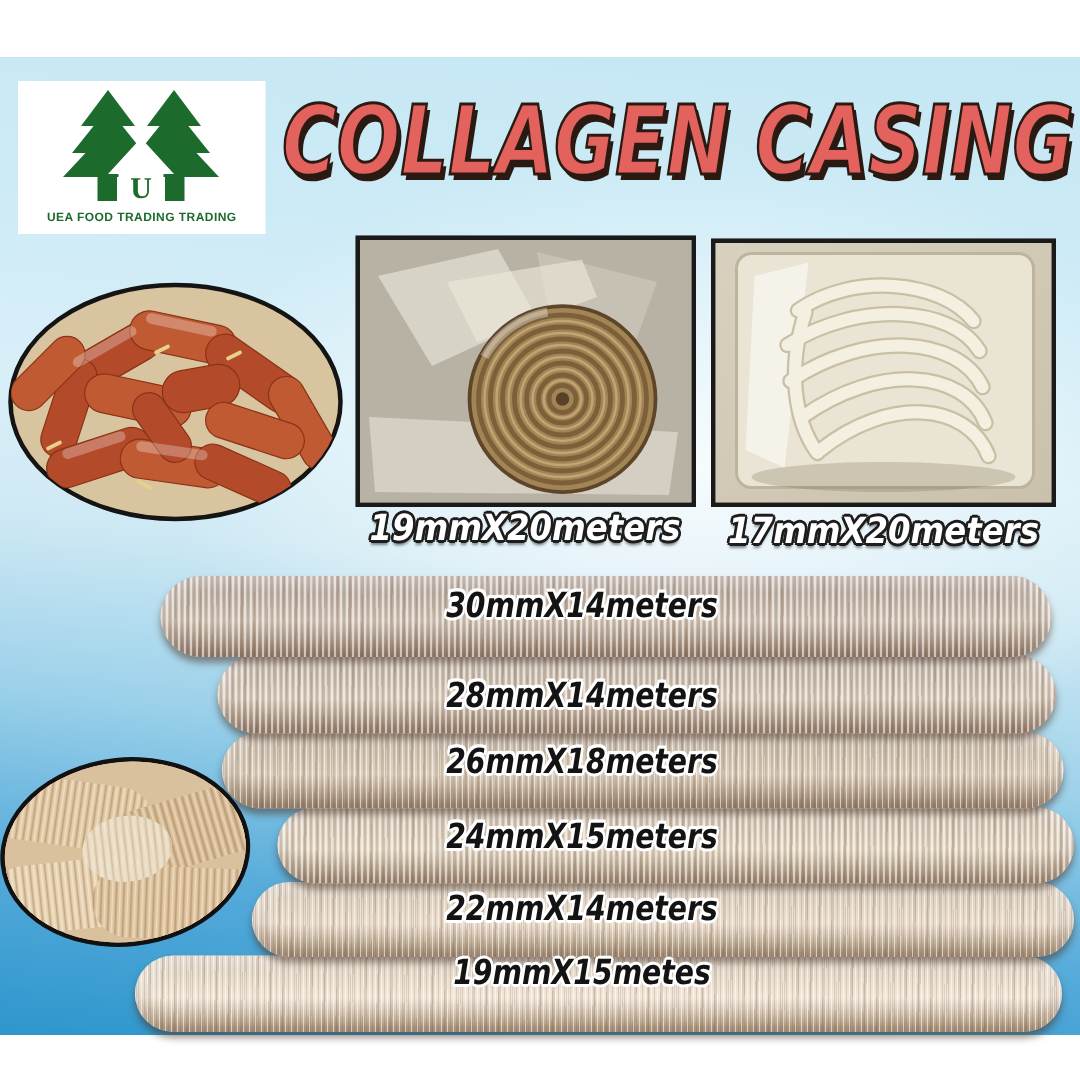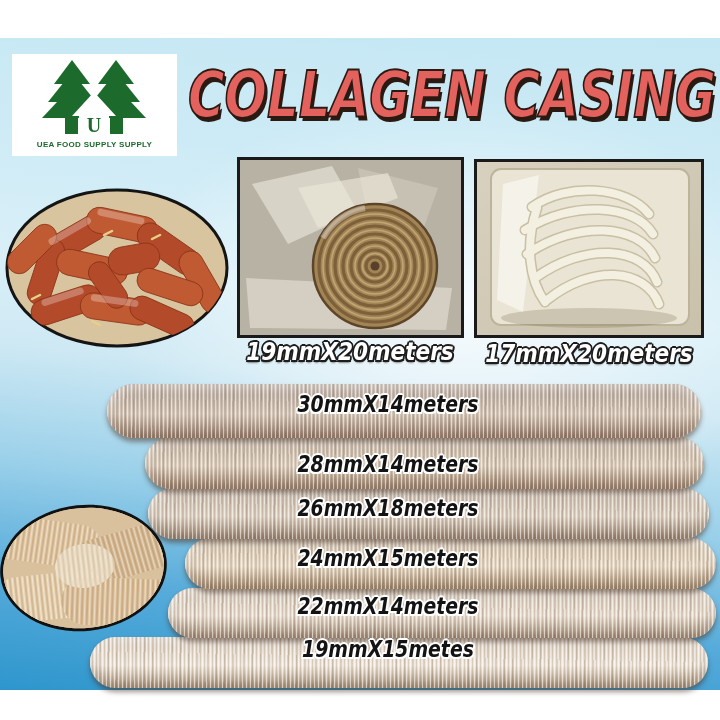--- a/index.html
+++ b/index.html
@@ -82,21 +82,21 @@
         <polygon points="38,28 8,60 68,60"></polygon>
         <rect x="31" y="58" width="13" height="18"></rect>
         <polygon points="82,2 64,26 100,26"></polygon>
         <polygon points="82,14 58,44 106,44"></polygon>
         <polygon points="82,28 52,60 112,60"></polygon>
         <rect x="76" y="58" width="13" height="18"></rect>
       </g>
       <polygon points="60,34 38,58 45,58 45,78 75,78 75,58 82,58" fill="#ffffff"></polygon>
       <text x="60" y="74" text-anchor="middle" font-family="Liberation Serif, serif" font-size="20" font-weight="bold" fill="#1c6b2d">U</text>
     </svg>
-    <div class="logo-text">UEA FOOD SUPPLY SUPPLY</div>
+    <div class="logo-text">UEA FOOD TRADING TRADING</div>
   </div>
 
   <div class="title">COLLAGEN CASING</div>
 
   <svg class="sausages" width="226" height="162" viewBox="0 0 226 162">
     <defs>
       <clipPath id="oval">
           <ellipse cx="113" cy="81" rx="110" ry="78"></ellipse>
         </clipPath>
     </defs>

